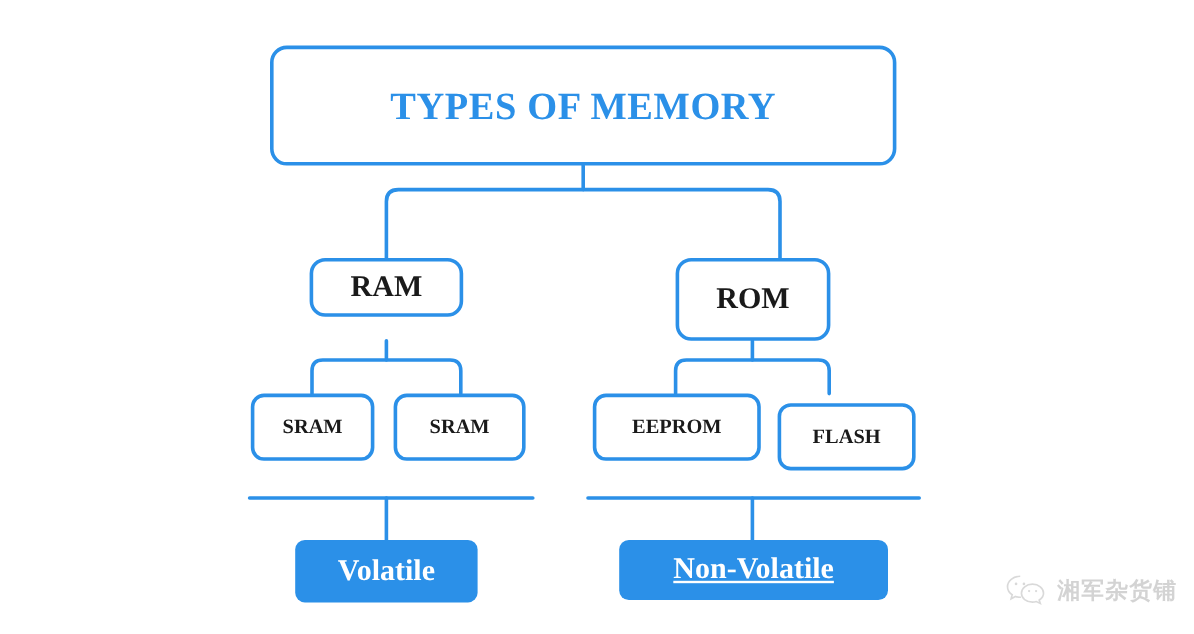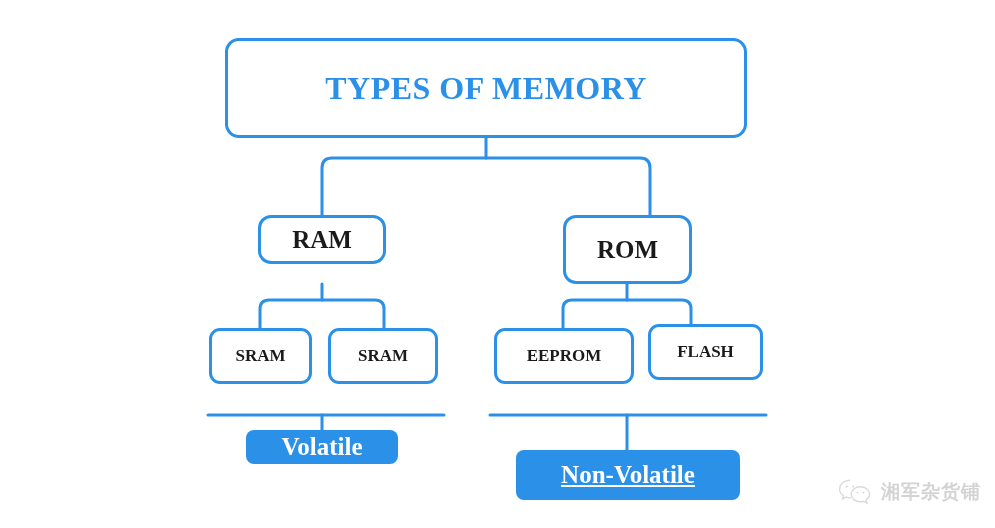--- a/index.html
+++ b/index.html
@@ -116,23 +116,23 @@
   <div class="node node-l2" style="left:258px; top:215px; width:128px; height:49px;">RAM</div>
 
   <div class="node node-l2" style="left:563px; top:215px; width:129px; height:69px;">ROM</div>
 
   <div class="node node-l3" style="left:209px; top:328px; width:103px; height:56px;">SRAM</div>
 
   <div class="node node-l3" style="left:328px; top:328px; width:110px; height:56px;">SRAM</div>
 
   <div class="node node-l3" style="left:494px; top:328px; width:140px; height:56px;text-align:center;">EEPROM</div>
 
-  <div class="node node-l3" style="left:648px; top:324px; width:115px; height:56px;">FLASH</div>
+  <div class="node node-l3" style="left:648px; top:336px; width:115px; height:56px;">FLASH</div>
 
-  <div class="pill" style="left:246px; top:430px; width:152px; height:34px;">Volatile</div>
+  <div class="pill" style="left:246px; top:450px; width:152px; height:52px;">Volatile</div>
 
   <div class="pill" style="left:516px; top:450px; width:224px; height:50px;text-decoration:underline;">Non-Volatile</div>
 
   <div id="watermark">
     <span>
       <svg width="34" height="28" viewBox="0 0 34 28" fill="none" stroke="#b5b5b5" stroke-width="1.4">
         <path d="M12.2 2.2C6.3 2.2 1.6 6.1 1.6 10.9c0 2.7 1.5 5.1 3.9 6.7L4.6 21l3.6-1.9c1.2.4 2.6.6 4 .6h.6"></path>
         <circle cx="8.7" cy="8.6" r="1.1" fill="#b5b5b5" stroke="none"></circle>
         <circle cx="15.3" cy="8.6" r="1.1" fill="#b5b5b5" stroke="none"></circle>
         <path d="M22.4 8.8c-5.1 0-9.2 3.4-9.2 7.5 0 4.2 4.1 7.5 9.2 7.5 1.1 0 2.2-.2 3.2-.5l3.3 1.6-.9-2.9c2.2-1.4 3.6-3.5 3.6-5.7 0-4.1-4.1-7.5-9.2-7.5z"></path>

